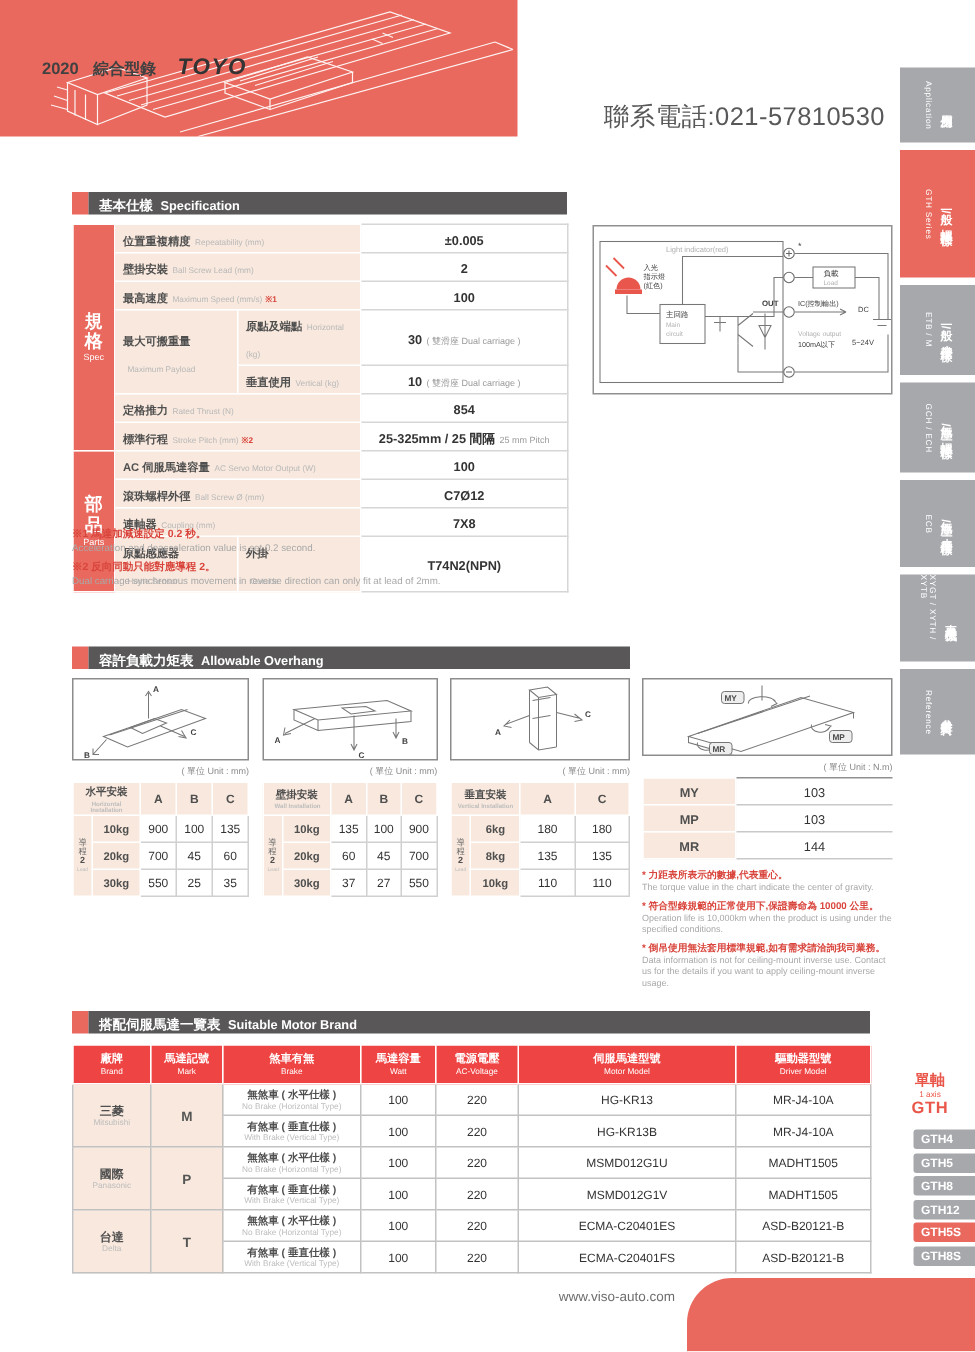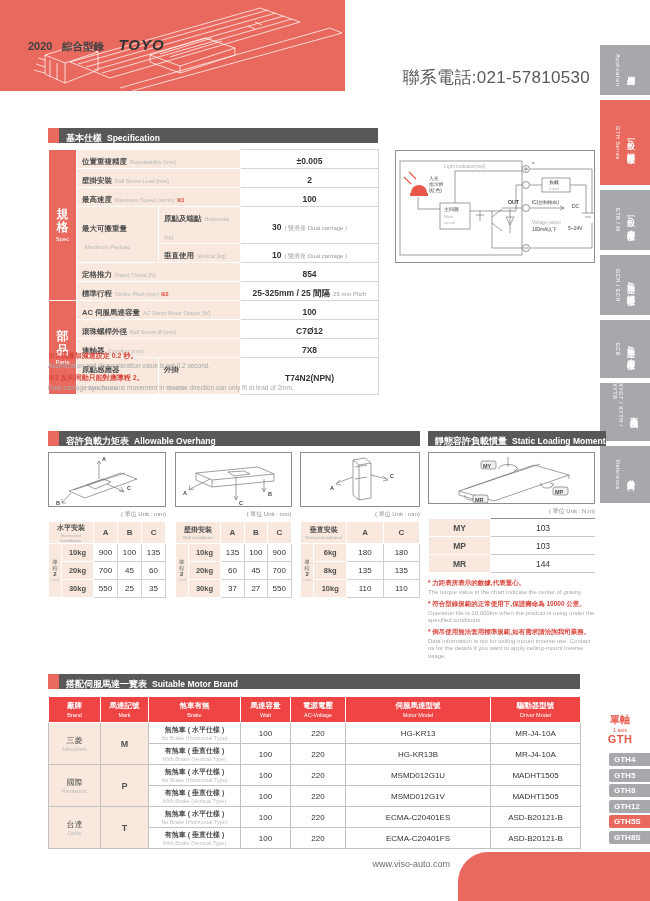--- a/index.html
+++ b/index.html
@@ -80,21 +80,21 @@
   .st .k { background:#f8e8dd; width:62px; text-align:center; font-size:8.5px; font-weight:bold; color:#4f4f4f; border:1px solid #fff; }
   .st .v { background:#fff; text-align:center; font-size:8.5px; color:#333; border-bottom:1px solid #c9c9c9; }
 
   
   .motor { position:absolute; left:48px; top:696px; width:532px; border:1px solid #bdbdbd; }
   .motor th { background:#ef4444; color:#fff; border:1px solid #fff; height:26px; vertical-align:middle; text-align:center; }
   .motor th .zh { display:block; font-size:7.5px; font-weight:bold; }
   .motor th .en { display:block; font-size:5.5px; font-weight:normal; margin-top:1px; }
   .motor td { border:1px solid #c2c2c2; height:21px; text-align:center; vertical-align:middle; }
   .motor .brand { background:#f8e8dd; }
-  .motor .brand .zh { display:block; font-size:8px; font-weight:normal; color:#4f4f4f; }
+  .motor .brand .zh { display:block; font-size:8px; font-weight:bold; color:#4f4f4f; }
   .motor .brand .en { display:block; font-size:5.5px; color:#bdbdbd; }
   .motor .mark { background:#f8e8dd; font-size:9px; font-weight:bold; color:#555; }
   .motor .brake .zh { display:block; font-size:7px; font-weight:bold; color:#4f4f4f; }
   .motor .brake .en { display:block; font-size:5.5px; color:#bdbdbd; }
   .motor .num { font-size:8px; color:#333; }
   .motor .model { font-size:8px; color:#333; }
 
   
   .axis { position:absolute; right:4px; top:713px; width:52px; text-align:center; color:#e9564a; }
   .axis .a1 { font-size:10px; font-weight:bold; }
@@ -474,24 +474,20 @@
         <tr>
           <td class="w">10kg</td>
           <td class="v">110</td>
           <td class="v">110</td>
         </tr>
       </tbody>
         </table>
     </div>
   </div>
 
-  <div class="sec-h" style="left:428px; top:431px; width:167px;">
-    <div class="sq"></div>
-    <div class="bar"><span class="zh">靜態容許負載慣量</span><span class="en">Static Loading Moment</span></div>
-  </div>
   <div class="st-col">
     <div class="st-box">
       <svg width="165" height="50" viewBox="0 0 165 50">
         <g stroke="#777" stroke-width="0.7" fill="none">
           <polygon points="30,38 105,12 140,22 65,48"></polygon>
           <path d="M36,36 L111,11 M30,38 L30,42 L65,52 M140,22 L140,26"></path>
           <path d="M70,16 a9,4 0 1 1 18,-1 M86,13 L89,16 L85,18"></path>
           <path d="M112,30 a6,4 0 1 0 12,2 M122,34 L125,31 L121,30"></path>
           <path d="M36,42 a6,4 0 1 0 12,2 M46,46 L49,43 L45,42"></path>
           <path d="M79,14 V4"></path>

